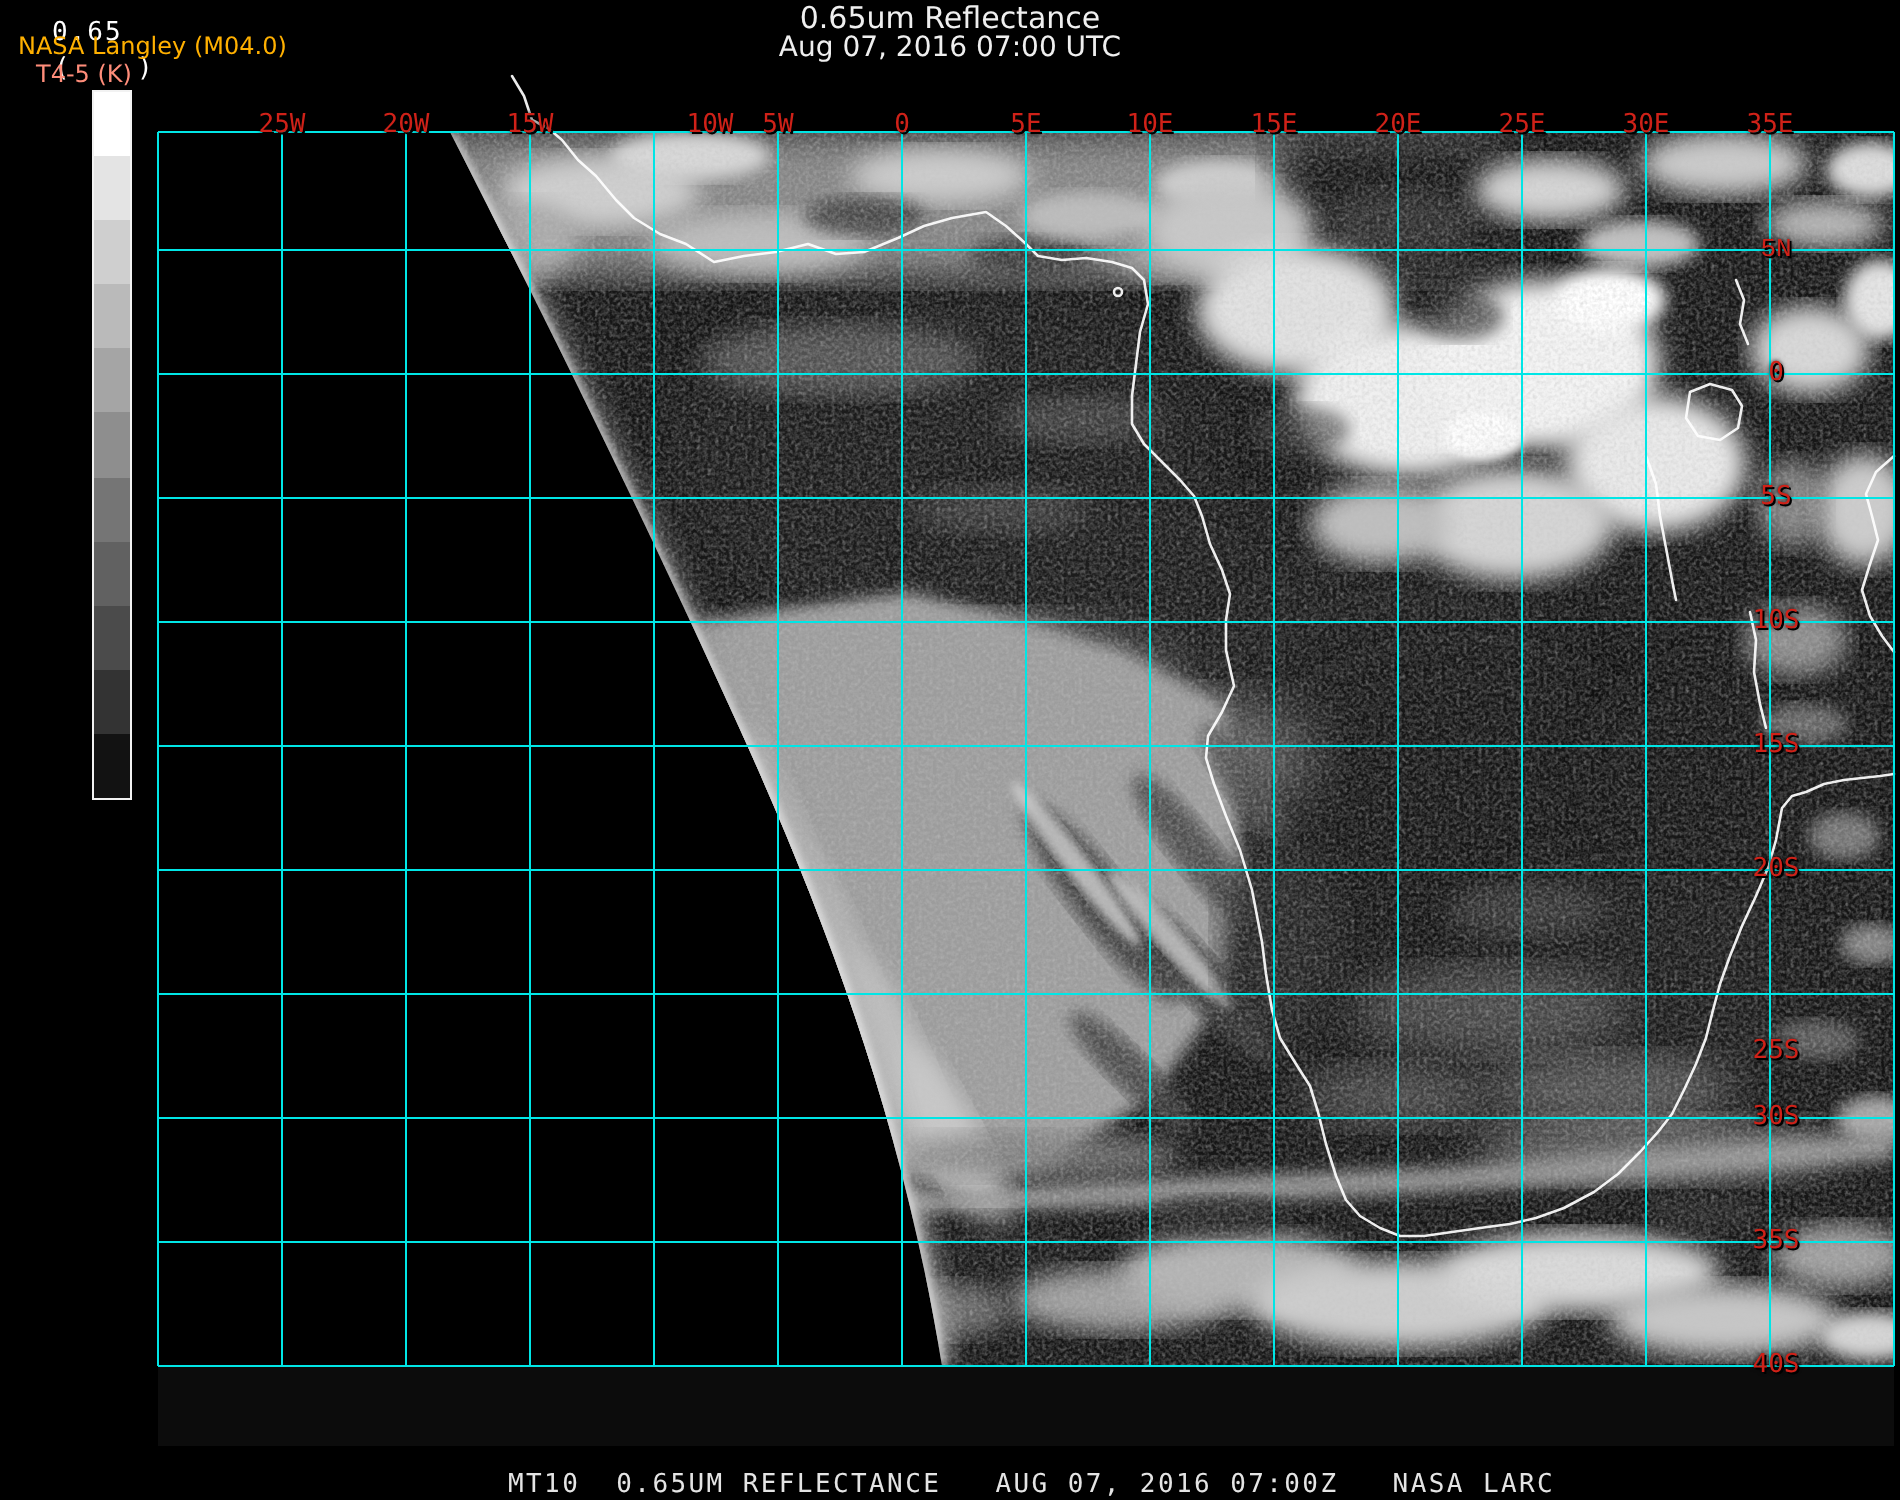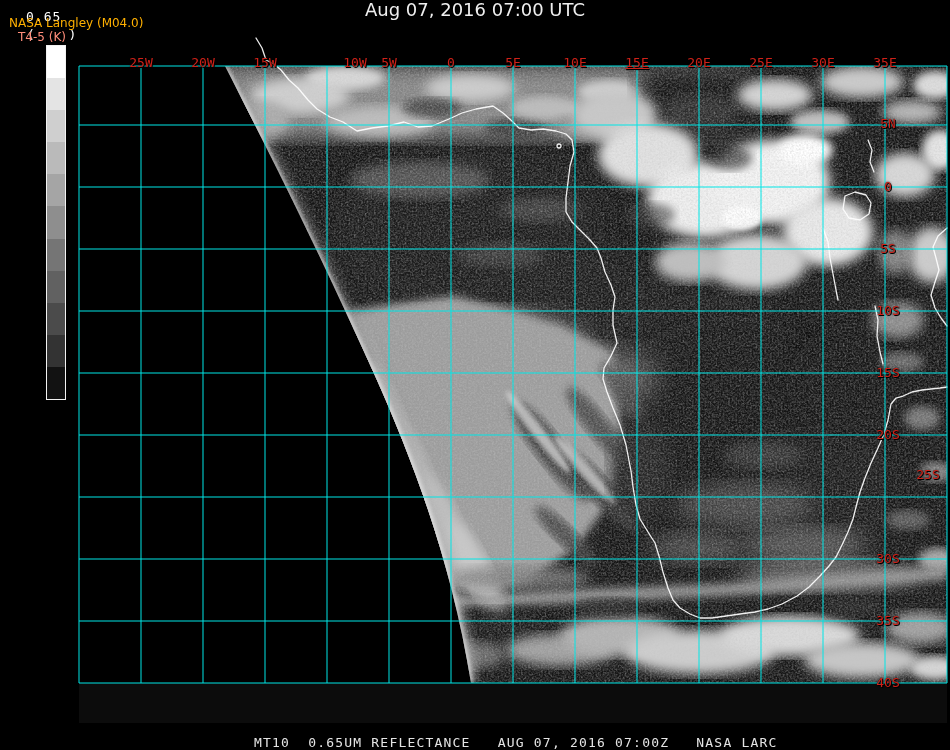--- a/index.html
+++ b/index.html
@@ -3,21 +3,21 @@
 <meta charset="utf-8">
 <style>
   html,body{margin:0;padding:0;background:#000;}
   #stage{position:relative;width:950px;height:750px;background:#000;overflow:hidden;
          font-family:"DejaVu Sans",sans-serif;}
   .mono{font-family:"DejaVu Sans Mono","Liberation Mono",monospace;}
   .abs{position:absolute;}
   
   #title-block{left:0;top:2px;width:950px;text-align:center;color:#efefef;line-height:15px;}
   #title-line1{font-size:15px;}
-  #title-line2{font-size:18px;}
+  #title-line2{font-size:14px;}
   
   #band-label{left:26px;top:9px;color:#ffffff;font-size:13px;letter-spacing:1px;}
   #band-units{left:27px;top:27px;color:#ffffff;font-size:13px;letter-spacing:6px;white-space:pre;}
   #source-label{left:9px;top:16px;color:#ffb000;font-size:12px;white-space:pre;}
   #aux-label{left:18px;top:30px;color:#ff8d7a;font-size:12px;white-space:pre;}
   
   #colorbar-bar{left:46px;top:45px;width:18px;height:353px;border:1px solid #f2f2f2;
                 display:flex;flex-direction:column;}
   .cb-seg{flex:1 1 auto;}
   .cb-label{position:absolute;left:0;width:40px;text-align:right;color:#ffffff;
@@ -222,38 +222,39 @@
 
   <div id="map-labels">
       <div class="grid-label" style="left: 141px; top: 55px; transform: translateX(-50%);">25W</div>
       <div class="grid-label" style="left: 203px; top: 55px; transform: translateX(-50%);">20W</div>
       <div class="grid-label" style="left: 265px; top: 55px; transform: translateX(-50%);">15W</div>
       <div class="grid-label" style="left: 327px; top: 55px; transform: translateX(-50%); margin-left: 28px;">10W</div>
       <div class="grid-label" style="left: 389px; top: 55px; transform: translateX(-50%);">5W</div>
       <div class="grid-label" style="left: 451px; top: 55px; transform: translateX(-50%);">0</div>
       <div class="grid-label" style="left: 513px; top: 55px; transform: translateX(-50%);">5E</div>
       <div class="grid-label" style="left: 575px; top: 55px; transform: translateX(-50%);">10E</div>
-      <div class="grid-label" style="left: 637px; top: 55px; transform: translateX(-50%); text-decoration: underline;">15E</div>
+      <div class="grid-label" style="left: 637px; top: 55px; transform: translateX(-50%);">15E</div>
       <div class="grid-label" style="left: 699px; top: 55px; transform: translateX(-50%);">20E</div>
       <div class="grid-label" style="left: 761px; top: 55px; transform: translateX(-50%);">25E</div>
       <div class="grid-label" style="left: 823px; top: 55px; transform: translateX(-50%);">30E</div>
       <div class="grid-label" style="left: 885px; top: 55px; transform: translateX(-50%);">35E</div>
       <div class="grid-label" style="left: 888px; top: 117px; transform: translateX(-50%); font-family: Liberation Mono, monospace;">5N</div>
       <div class="grid-label" style="left: 888px; top: 179px; transform: translateX(-50%);">0</div>
       <div class="grid-label" style="left: 888px; top: 241px; transform: translateX(-50%);">5S</div>
       <div class="grid-label" style="left: 888px; top: 303px; transform: translateX(-50%);">10S</div>
       <div class="grid-label" style="left: 888px; top: 365px; transform: translateX(-50%);">15S</div>
       <div class="grid-label" style="left: 888px; top: 427px; transform: translateX(-50%);">20S</div>
-      <div class="grid-label" style="left: 888px; top: 467px; transform: translateX(-50%); margin-left: 40px;">25S</div>
+      <div class="grid-label" style="left: 888px; top: 518px; transform: translateX(-50%);">25S</div>
       <div class="grid-label" style="left: 888px; top: 551px; transform: translateX(-50%);">30S</div>
       <div class="grid-label" style="left: 888px; top: 613px; transform: translateX(-50%);">35S</div>
       <div class="grid-label" style="left: 888px; top: 675px; transform: translateX(-50%);">40S</div>
     </div>
 
   <div id="title-block" class="abs txt">
+    <div id="title-line1">0.65um Reflectance</div>
     <div id="title-line2">Aug 07, 2016 07:00 UTC</div>
   </div>
 
   <div id="band-label" class="abs txt mono">0.65</div>
   <div id="band-units" class="abs txt mono">(  )</div>
   <div id="source-label" class="abs txt">NASA Langley (M04.0)</div>
   <div id="aux-label" class="abs txt">T4-5 (K)</div>
 
   <div id="colorbar-bar" class="abs txt">
       <div class="cb-seg" style="background: rgb(255, 255, 255);"></div>

